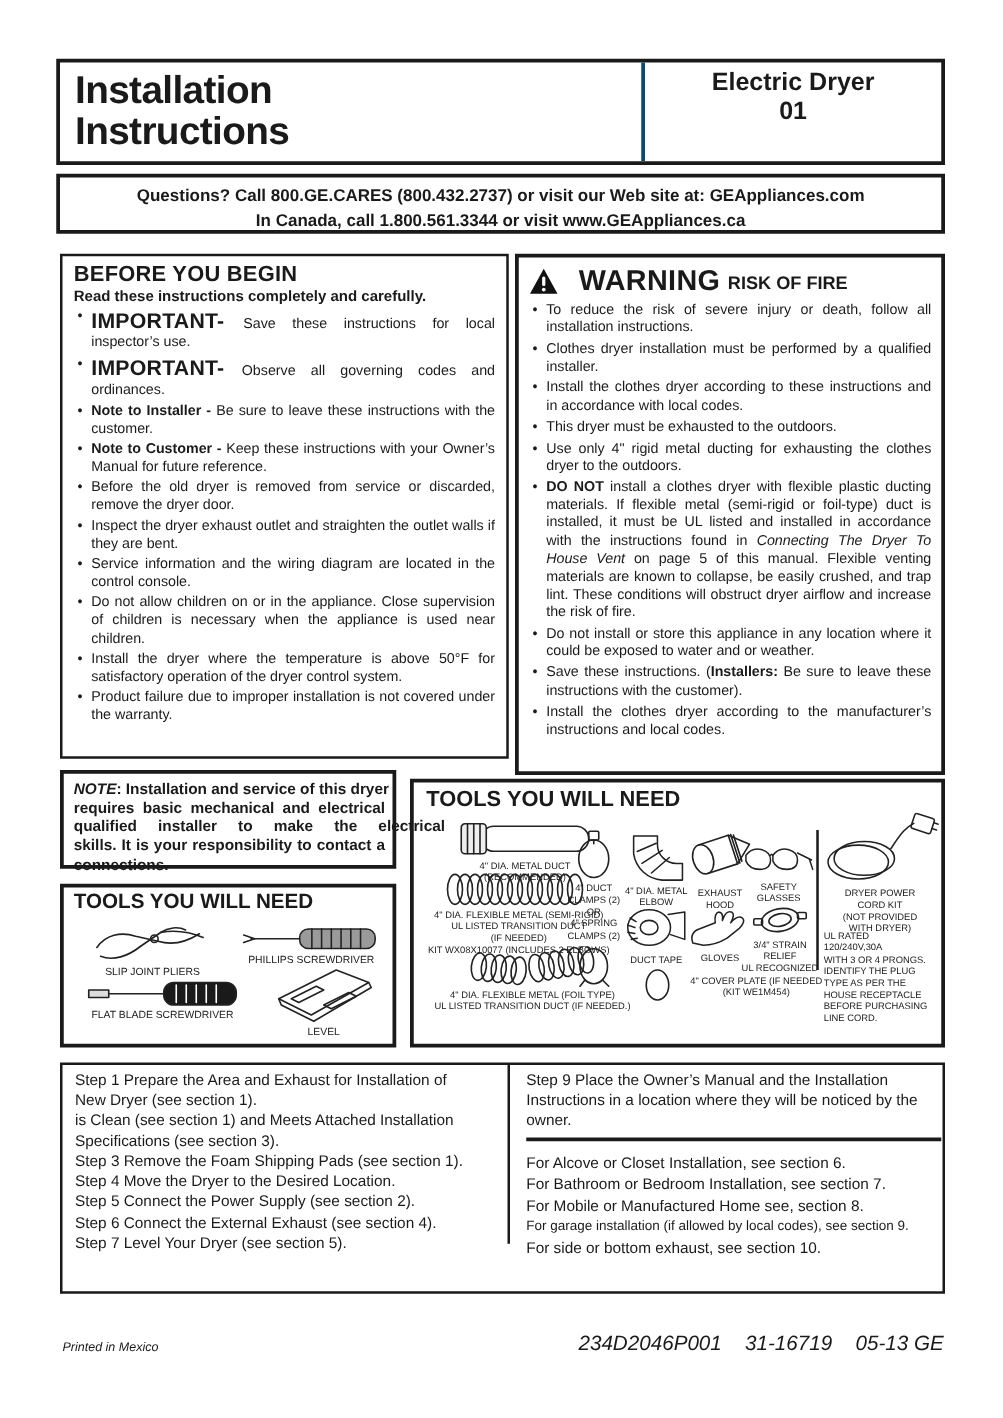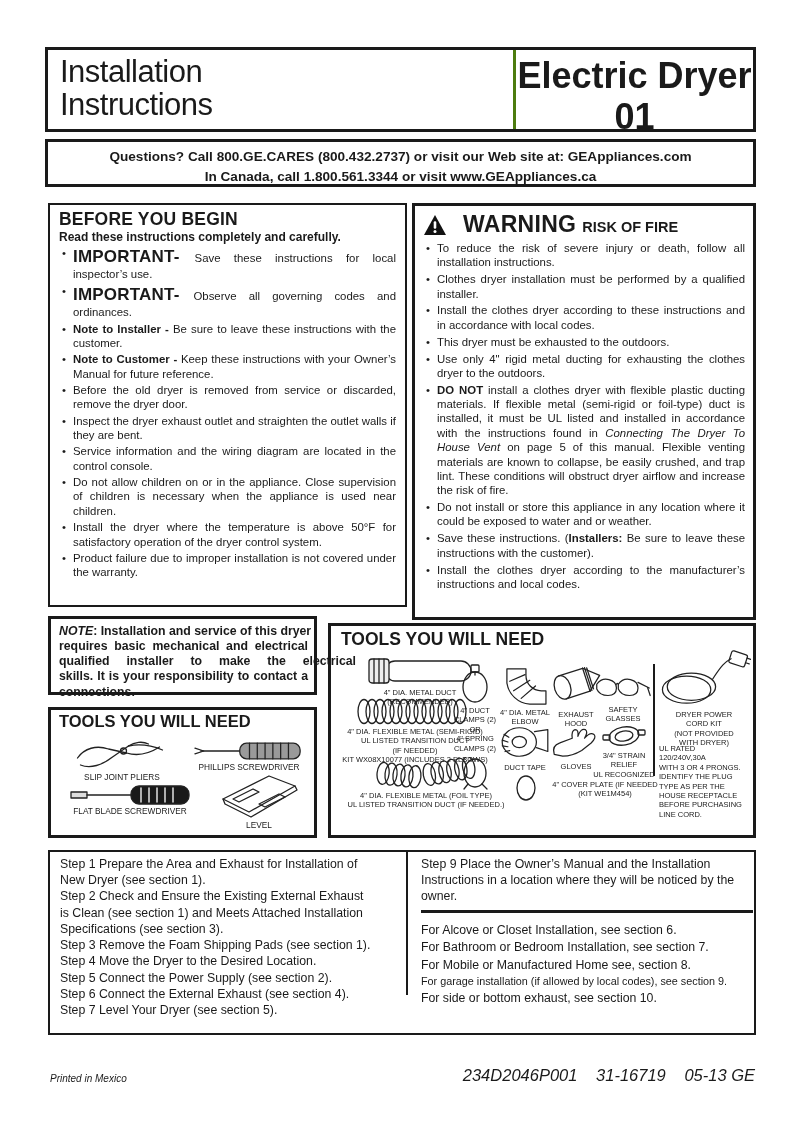--- a/index.html
+++ b/index.html
@@ -2,22 +2,22 @@
 <html><head>
 <meta charset="utf-8">
 <style>
   html,body{margin:0;padding:0;}
   body{width:802px;height:1134px;background:#ffffff;font-family:"Liberation Sans",sans-serif;color:#1a1a1a;}
   .page{position:relative;width:802px;height:1134px;background:#ffffff;overflow:hidden;}
   .box{position:absolute;border:3px solid #1a1a1a;background:#ffffff;box-sizing:border-box;}
 
   
   .title-box{left:45px;top:47px;width:711px;height:85px;display:flex;}
-  .title-left{flex:1;border-right:3px solid #4d7c0f;padding:5px 0 0 12px;font-size:31px;font-weight:normal;line-height:1.08;letter-spacing:-0.5px;}
-  .title-right{width:237px;text-align:center;font-size:36px;font-weight:bold;line-height:1.15;padding-top:5px;}
+  .title-left{flex:1;border-right:3px solid #0c4a6e;padding:5px 0 0 12px;font-size:31px;font-weight:bold;line-height:1.08;letter-spacing:-0.5px;}
+  .title-right{width:237px;text-align:center;font-size:20px;font-weight:bold;line-height:1.15;padding-top:5px;}
 
   
   .questions-box{left:45px;top:139px;width:711px;height:48px;text-align:center;font-weight:bold;font-size:13.6px;line-height:1.45;padding-top:5px;}
 
   
   .begin-box{left:48px;top:203px;width:359px;height:404px;border-width:2px;padding:4px 9px;}
   .begin-box h2{margin:0;font-size:17.5px;letter-spacing:0.2px;}
   .begin-box .sub{font-weight:bold;font-size:12px;margin:0 0 2px;}
   ul.bullets{list-style:none;margin:0;padding:0;}
   ul.bullets li{position:relative;padding-left:14px;margin:2px 0;text-align:justify;font-size:11.4px;line-height:1.26;}
@@ -354,21 +354,20 @@
         <path d="M6 27 L8 32 L34 45 L80 18 L78 14"></path>
       </svg>
       <div class="tl-label">LEVEL</div>
     </div>
   </div>
 
   <div class="box steps-box">
     <div class="steps-left">
         <div class="step-line">Step 1 Prepare the Area and Exhaust for Installation of</div>
         <div class="step-line">New Dryer (see section 1).</div>
-        <div class="step-line">Step 2 Check and Ensure the Existing External Exhaust</div>
         <div class="step-line">is Clean (see section 1) and Meets Attached Installation</div>
         <div class="step-line">Specifications (see section 3).</div>
         <div class="step-line">Step 3 Remove the Foam Shipping Pads (see section 1).</div>
         <div class="step-line">Step 4 Move the Dryer to the Desired Location.</div>
         <div class="step-line">Step 5 Connect the Power Supply (see section 2).</div>
         <div class="step-line">Step 6 Connect the External Exhaust (see section 4).</div>
         <div class="step-line">Step 7 Level Your Dryer (see section 5).</div>
       </div>
     <div class="steps-divider"></div>
     <div class="steps-right">

